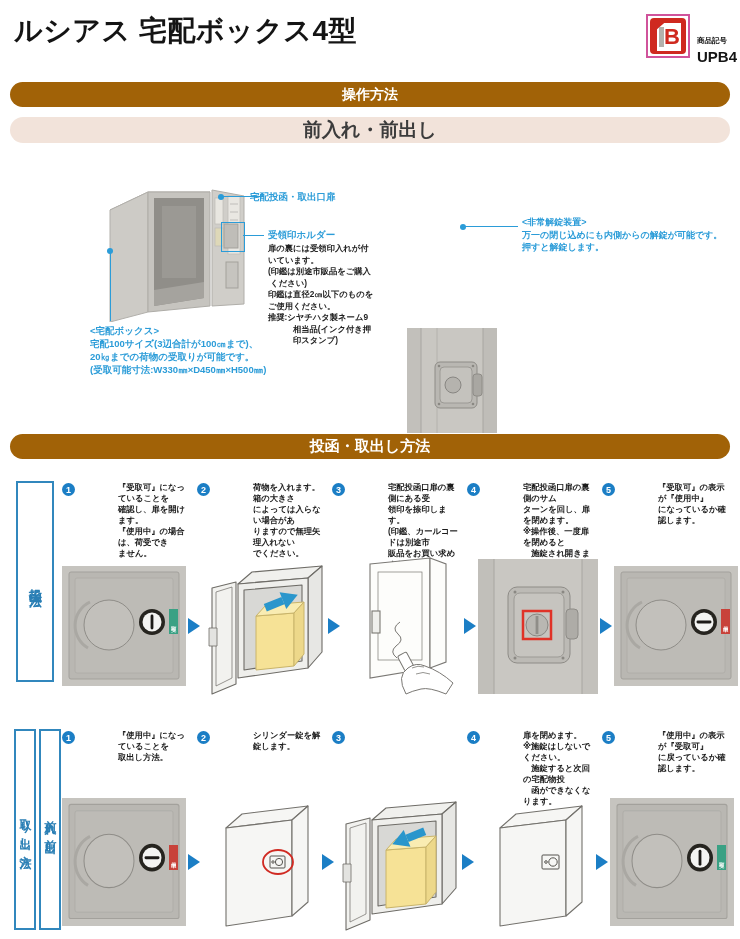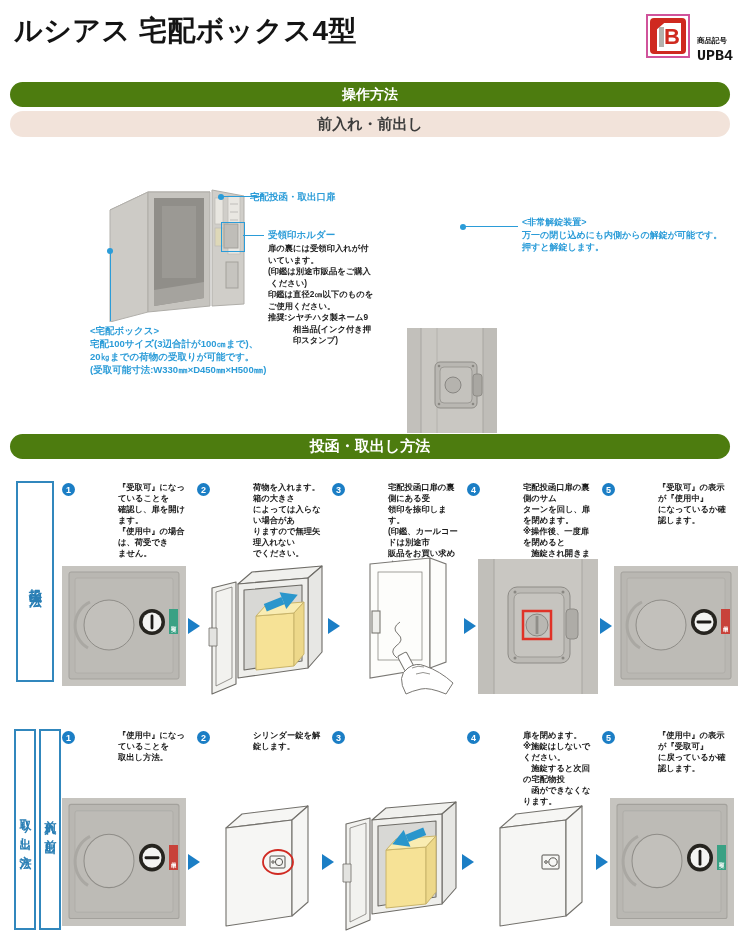--- a/index.html
+++ b/index.html
@@ -10,25 +10,25 @@
   
   .title{position:absolute;left:14px;top:12px;font-size:28px;font-weight:bold;color:#141414;letter-spacing:.5px;}
   .logo{position:absolute;left:646px;top:14px;display:flex;}
   .badge{width:44px;height:44px;border:2px solid #d0539b;background:#fff;box-sizing:border-box;padding:2px;}
   .badge-in{width:100%;height:100%;background:#cf291f;border-radius:4px;position:relative;}
   .badge-doc{position:absolute;left:7px;top:5px;width:24px;height:28px;background:#fff;clip-path:polygon(0 22%,30% 0,100% 0,100% 100%,0 100%);}
   .badge-bar{position:absolute;left:9px;top:9px;width:5px;height:20px;background:#b3b1ac;}
   .badge-b{position:absolute;left:14px;top:6px;font-size:22px;font-weight:bold;color:#cf291f;}
   .codecol{margin-left:7px;padding-top:6px;color:#141414;}
   .codelabel{font-size:7.5px;font-weight:bold;margin-top:16px;}
-  .codeval{font-size:15px;font-weight:bold;margin-top:2px;font-family:Liberation Mono, monospace;}
+  .codeval{font-size:15px;font-weight:bold;margin-top:2px;}
 
   
   .pill{position:absolute;left:10px;width:720px;border-radius:13px;display:flex;align-items:center;justify-content:center;font-weight:bold;box-sizing:border-box;}
-  .pill-orange{background:#4d7c0f;color:#fff;}
+  .pill-orange{background:#a16207;color:#fff;}
   .pill-beige{background:#f2e3da;color:#3c3c3c;}
 
   
   .blab{position:absolute;color:#2b9cd8;font-weight:bold;font-size:9.5px;white-space:pre-wrap;}
   .aline{position:absolute;border-top:1.5px solid #2b9cd8;}
   .vline{position:absolute;border-left:1.5px solid #2b9cd8;}
   .adot{position:absolute;width:6px;height:6px;border-radius:50%;background:#2b9cd8;}
   .abox{position:absolute;border:1.5px solid #2b9cd8;}
   .note{position:absolute;font-size:8.3px;line-height:11.5px;color:#222;white-space:pre-wrap;font-weight:600;}
   .bluecap{position:absolute;color:#2b9cd8;font-size:9.5px;line-height:13px;font-weight:bold;white-space:pre-wrap;}
@@ -62,21 +62,21 @@
         <div class="badge-b">B</div>
       </div>
     </div>
     <div class="codecol">
       <div class="codelabel">商品記号</div>
       <div class="codeval">UPB4</div>
     </div>
   </div>
 
   <div class="pill pill-orange" style="top:82px;height:25px;font-size:14px;">操作方法</div>
-  <div class="pill pill-beige" style="top:111px;height:26px;font-size:15px;">前入れ・前出し</div>
+  <div class="pill pill-beige" style="top:117px;height:26px;font-size:19px;">前入れ・前出し</div>
 
   <div class="abs fig" style="left:92px;top:170px;">
     <svg width="165" height="152" viewBox="0 0 165 152">
       <polygon points="18,40 56,22 118,22 80,40" fill="#d4d2cd" stroke="#b2b0ab"></polygon>
       <polygon points="18,40 56,22 56,142 18,152" fill="#cdcbc6" stroke="#b2b0ab"></polygon>
       <polygon points="56,22 118,22 118,136 56,142" fill="#c6c4bf" stroke="#aeaca7"></polygon>
       <polygon points="62,28 112,28 112,128 62,136" fill="#908e89"></polygon>
       <rect x="70" y="36" width="34" height="72" fill="#9b9994"></rect>
       <polygon points="62,136 112,128 112,112 62,120" fill="#a5a39e"></polygon>
       <polygon points="120,20 152,26 152,134 120,136" fill="#d0cec9" stroke="#b0aea9"></polygon>

